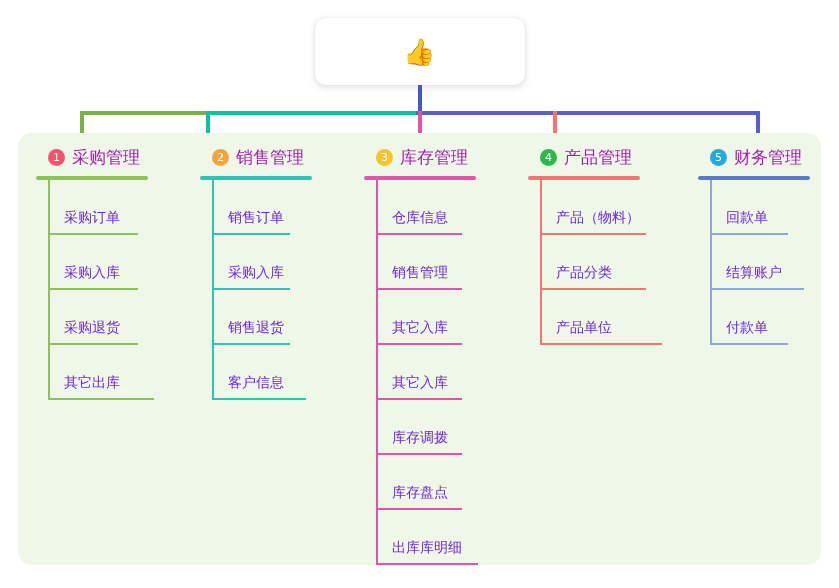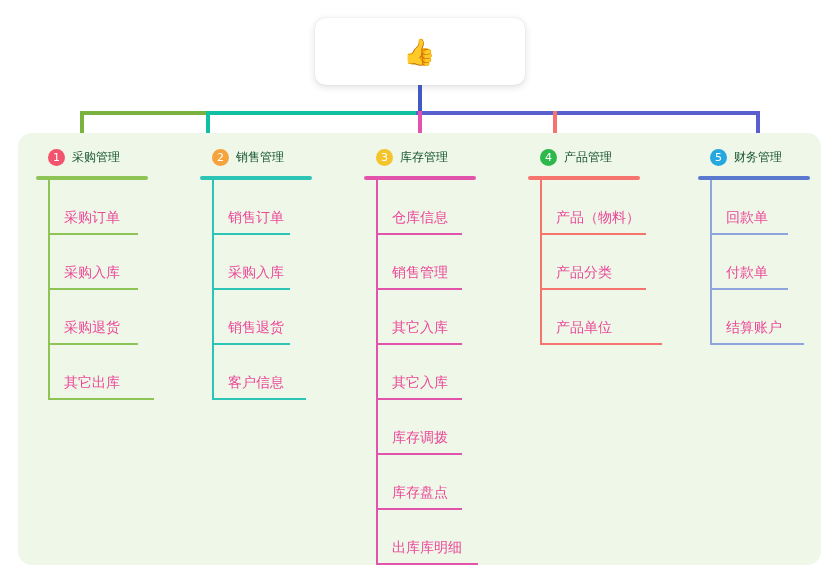--- a/index.html
+++ b/index.html
@@ -100,22 +100,22 @@
     height: 17px;
     border-radius: 50%;
     color: #ffffff;
     font-size: 11px;
     line-height: 17px;
     text-align: center;
     flex: 0 0 auto;
     font-family: "DejaVu Sans", sans-serif;
   }
   .col-title {
-    font-size: 12px;
-    color: #14532d;
+    font-size: 17px;
+    color: #a21caf;
     white-space: nowrap;
   }
   .col-rule {
     height: 4px;
     border-radius: 2px;
     margin-top: 6px;
   }
 
   
   .col-body {
@@ -130,21 +130,21 @@
   }
   .item {
     position: relative;
     height: 55px;
   }
   .item-label {
     position: absolute;
     left: 28px;
     bottom: 8px;
     font-size: 14px;
-    color: #ec4899;
+    color: #6d28d9;
     white-space: nowrap;
   }
   .item-rule {
     position: absolute;
     left: 12px;
     bottom: 0;
     height: 2px;
   }
 </style>
 </head>
@@ -291,24 +291,24 @@
           <span class="col-title">财务管理</span>
         </div>
         <div class="col-rule" style="background: rgb(91, 120, 207); width: 112px;"></div>
         <div class="col-body">
           <div class="spine" style="background: rgb(143, 165, 221); height: 165px;"></div>
           <div class="item">
             <span class="item-label">回款单</span>
             <div class="item-rule" style="background: rgb(143, 165, 221); width: 78px;"></div>
           </div>
           <div class="item">
+            <span class="item-label">结算账户</span>
+            <div class="item-rule" style="background: rgb(143, 165, 221); width: 94px;"></div>
+          </div>
+          <div class="item">
             <span class="item-label">付款单</span>
             <div class="item-rule" style="background: rgb(143, 165, 221); width: 78px;"></div>
           </div>
-          <div class="item">
-            <span class="item-label">结算账户</span>
-            <div class="item-rule" style="background: rgb(143, 165, 221); width: 94px;"></div>
-          </div>
         </div>
       </div>
     </div>
 
 </div>
 
 </body></html>

